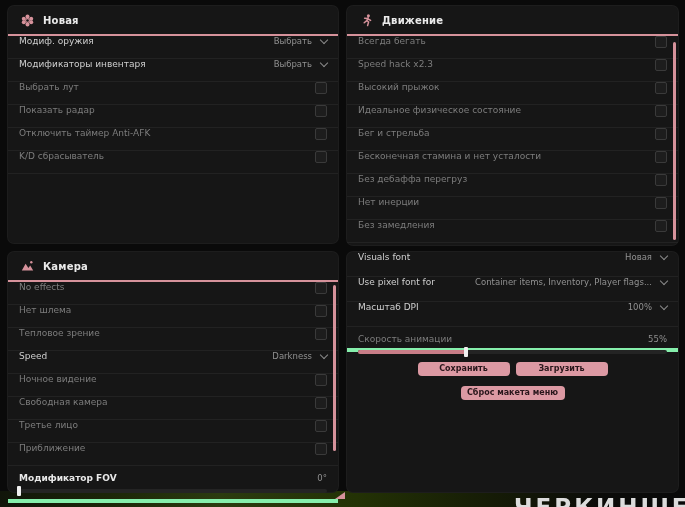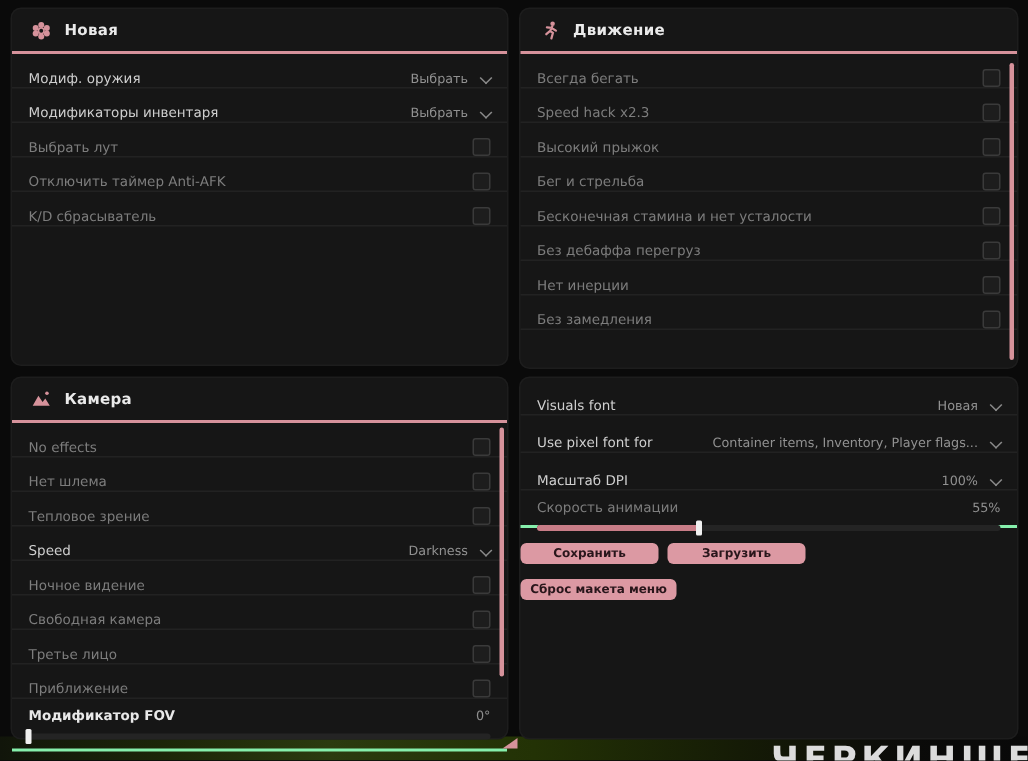--- a/index.html
+++ b/index.html
@@ -25,39 +25,39 @@
   #panel-camera{left:8px;top:252px;width:330px;height:240px}
   #panel-config{left:347px;top:252px;width:331px;height:240px}
   .phead{
     height:28px;display:flex;align-items:center;gap:9px;padding:0 13px;
     border-bottom:2px solid #d6929b;
   }
   .phead .ptitle{color:#eaeaea;font-size:10px;font-weight:bold;letter-spacing:.2px}
   .picon{width:13px;height:13px;display:flex;align-items:center;justify-content:center}
   .rows{padding:0}
   .row{
-    height:23px;display:flex;align-items:flex-end;justify-content:space-between;
+    height:23px;display:flex;align-items:flex-start;justify-content:space-between;
     padding:0 11px;border-bottom:1px solid #222222;box-sizing:border-box;gap:33px;
   }
   #panel-config .row{height:25px}
   .row .lbl{color:#7d7d7d;font-size:9px}
   .row.bright .lbl{color:#cfcfcf}
   .row.bold .lbl{color:#e9e9e9;font-weight:bold}
   .cb{width:10px;height:10px;border:1px solid #3a3a3a;border-radius:2px;background:#1d1d1d;flex:0 0 auto}
   .dd{display:flex;align-items:center;cursor:default}
   .dd .val{color:#919191;font-size:8.5px;white-space:nowrap}
   .chev{width:5px;height:5px;border-right:1.5px solid #8a8a8a;border-bottom:1.5px solid #8a8a8a;
         transform:rotate(45deg);margin-left:9px;margin-top:-3px;display:inline-block}
   .rowval{color:#8f8f8f;font-size:8.5px}
-  .slider-row{display:block;height:auto;padding:4px 11px 6px;border-bottom:2px solid #86efac}
+  .slider-row{display:block;height:auto;padding:4px 11px 6px;border-bottom:4px solid #86efac}
   .srtop{display:flex;align-items:center;justify-content:space-between;height:16px}
   .track{position:relative;height:4px;background:#242424;border-radius:2px;margin-top:3px}
   .fill{position:absolute;left:0;top:0;height:100%;background:#c87d87;border-radius:2px}
   .handle{position:absolute;top:-3px;width:4px;height:10px;background:#f0f0f0;border-radius:1px}
-  .btnrow{display:flex;justify-content:flex-start;gap:6px;margin-top:10px}
+  .btnrow{display:flex;justify-content:center;gap:6px;margin-top:10px}
   .pbtn{
     width:92px;height:14px;background:#dc99a3;border:none;border-radius:4px;
     color:#29161b;font-size:8px;font-weight:bold;font-family:"DejaVu Sans",sans-serif;
     line-height:14px;padding:0;cursor:pointer;
   }
   .pbtn.wide{width:96px}
   .scrollbar{position:absolute;width:3px;background:#d6929b;border-radius:2px}
   #sb-movement{right:2px;top:36px;height:198px}
   #sb-camera{right:2px;top:33px;height:166px}
   .resize-tri{
@@ -102,20 +102,24 @@
         <span class="dd">
           <span class="val">Выбрать</span>
           <span class="chev"></span>
         </span>
       </div>
       <div class="row ">
         <span class="lbl">Выбрать лут</span>
         <span class="cb"></span>
       </div>
       <div class="row ">
+        <span class="lbl">Показать радар</span>
+        <span class="cb"></span>
+      </div>
+      <div class="row ">
         <span class="lbl">Отключить таймер Anti-AFK</span>
         <span class="cb"></span>
       </div>
       <div class="row ">
         <span class="lbl">K/D сбрасыватель</span>
         <span class="cb"></span>
       </div>
     </div>
 </div>
 
@@ -136,20 +140,24 @@
       </div>
       <div class="row ">
         <span class="lbl">Speed hack x2.3</span>
         <span class="cb"></span>
       </div>
       <div class="row ">
         <span class="lbl">Высокий прыжок</span>
         <span class="cb"></span>
       </div>
       <div class="row ">
+        <span class="lbl">Идеальное физическое состояние</span>
+        <span class="cb"></span>
+      </div>
+      <div class="row ">
         <span class="lbl">Бег и стрельба</span>
         <span class="cb"></span>
       </div>
       <div class="row ">
         <span class="lbl">Бесконечная стамина и нет усталости</span>
         <span class="cb"></span>
       </div>
       <div class="row ">
         <span class="lbl">Без дебаффа перегруз</span>
         <span class="cb"></span>

